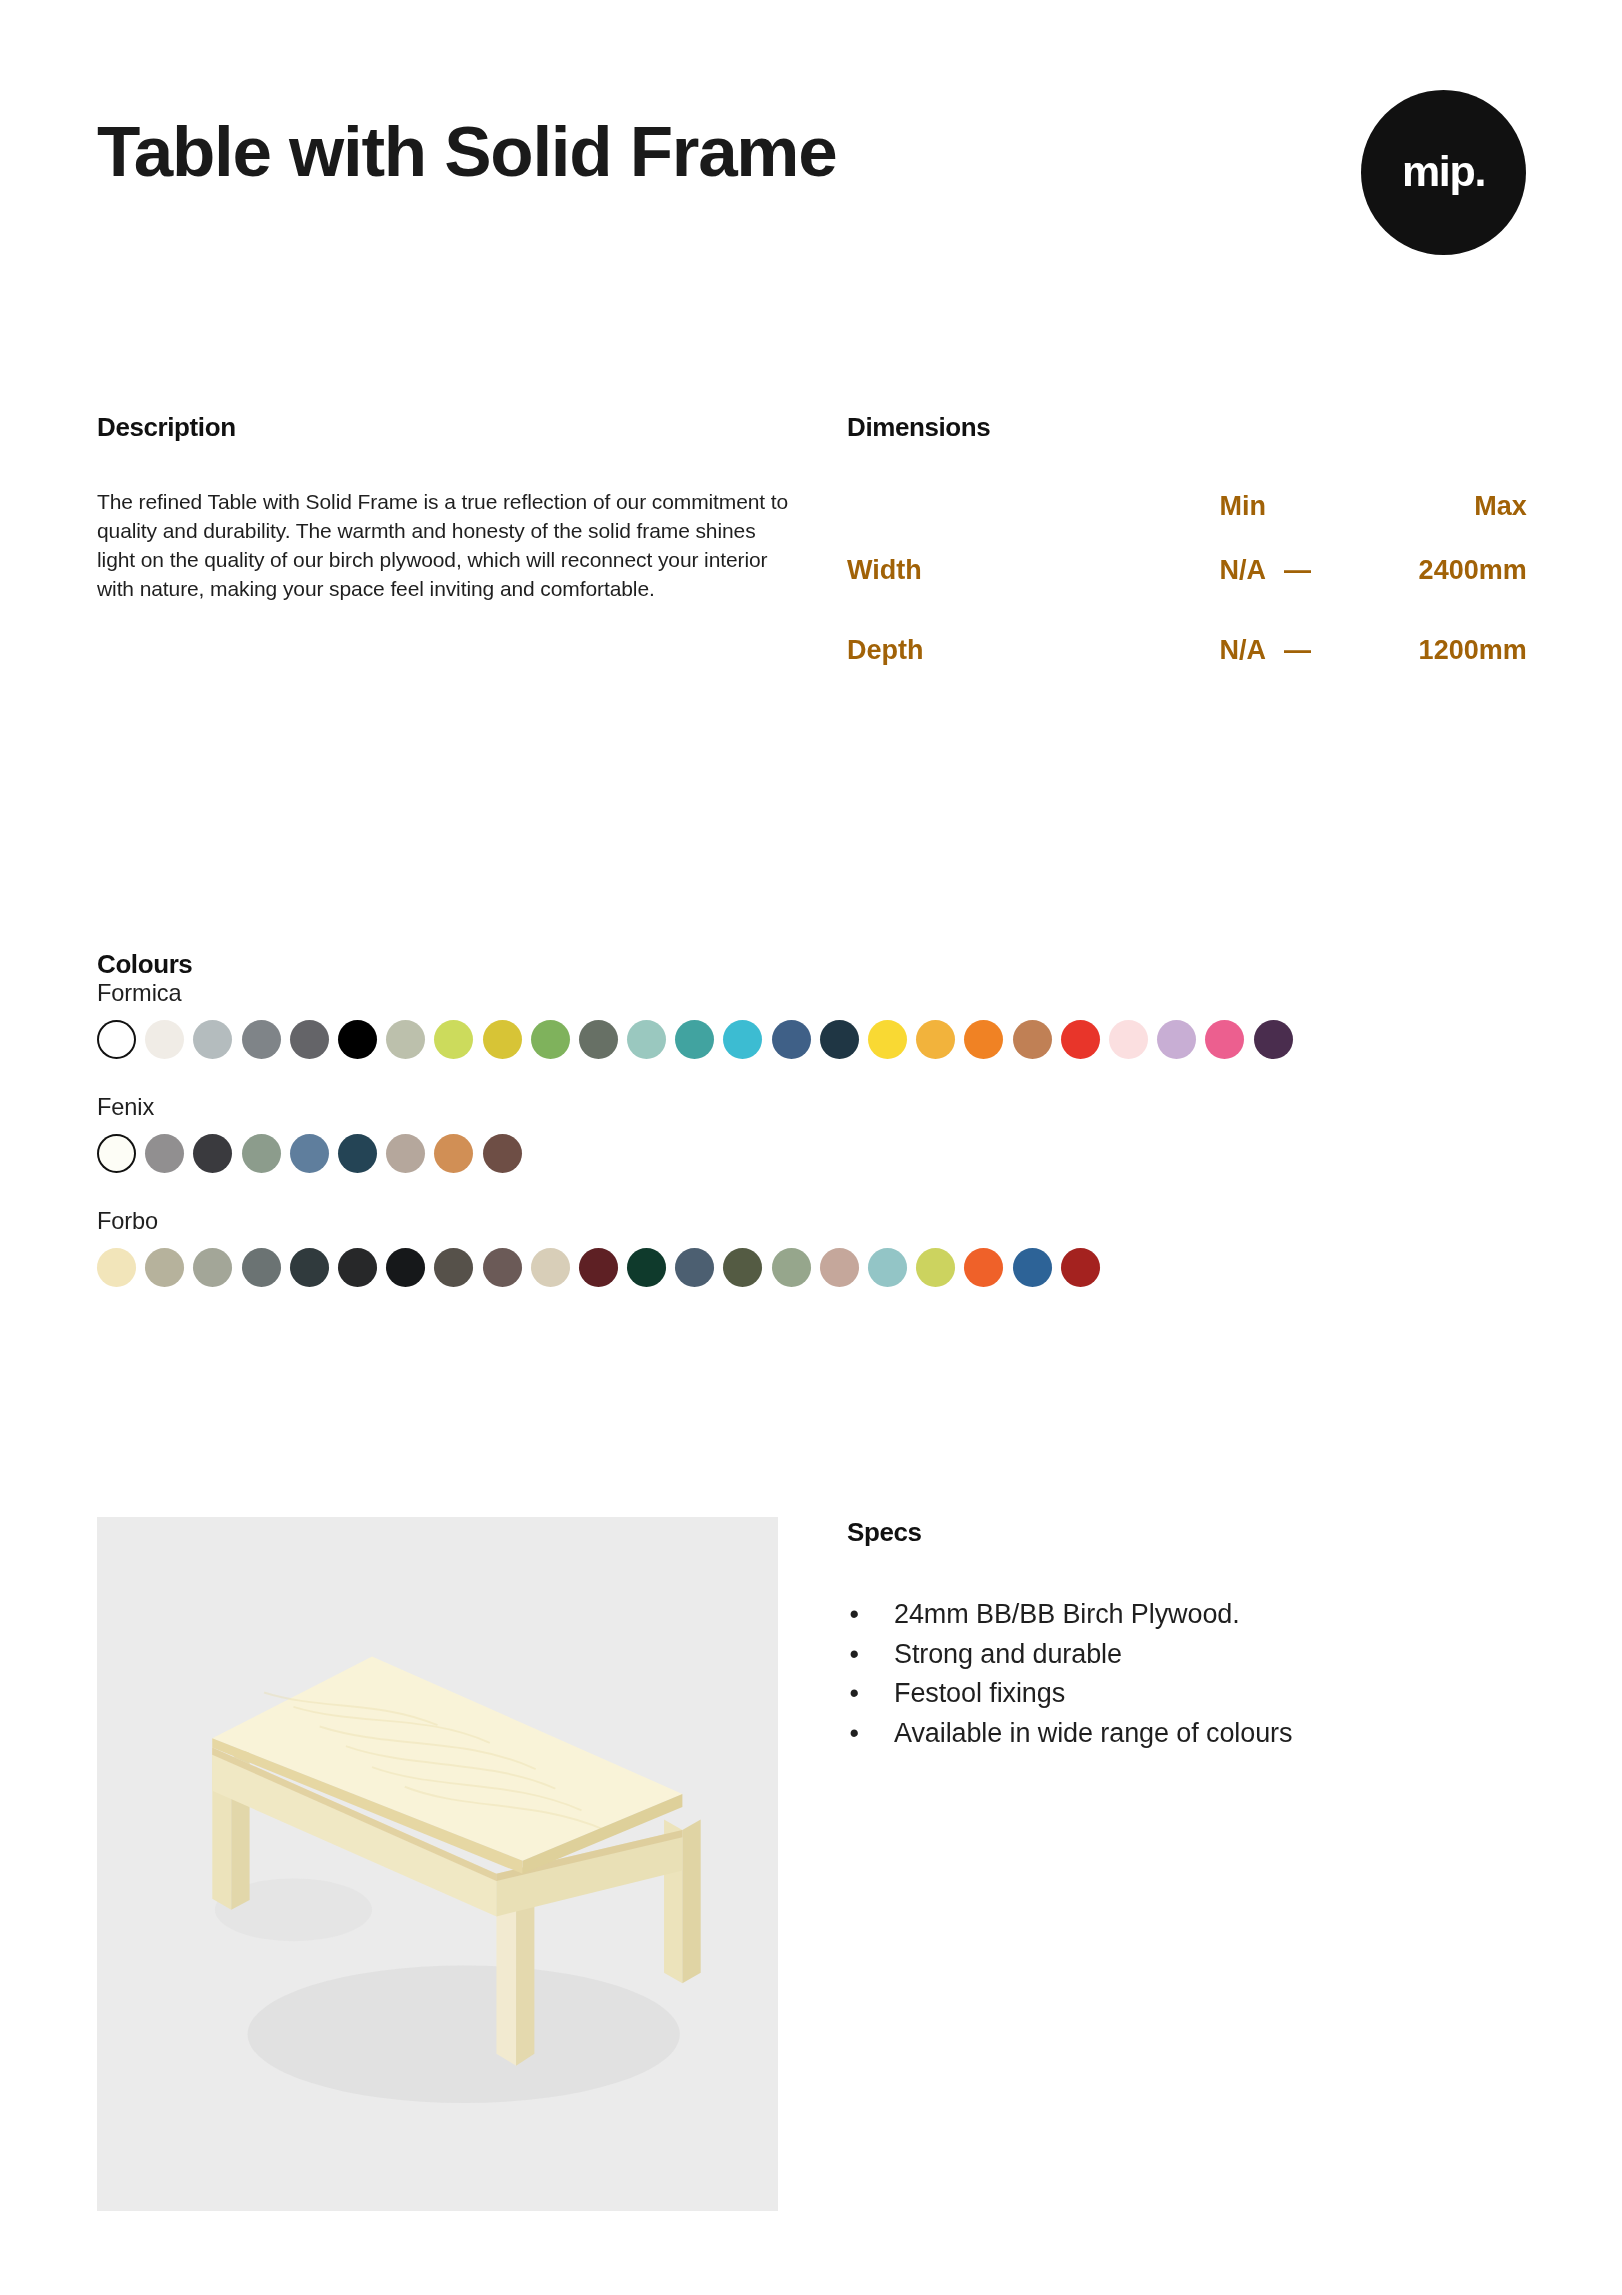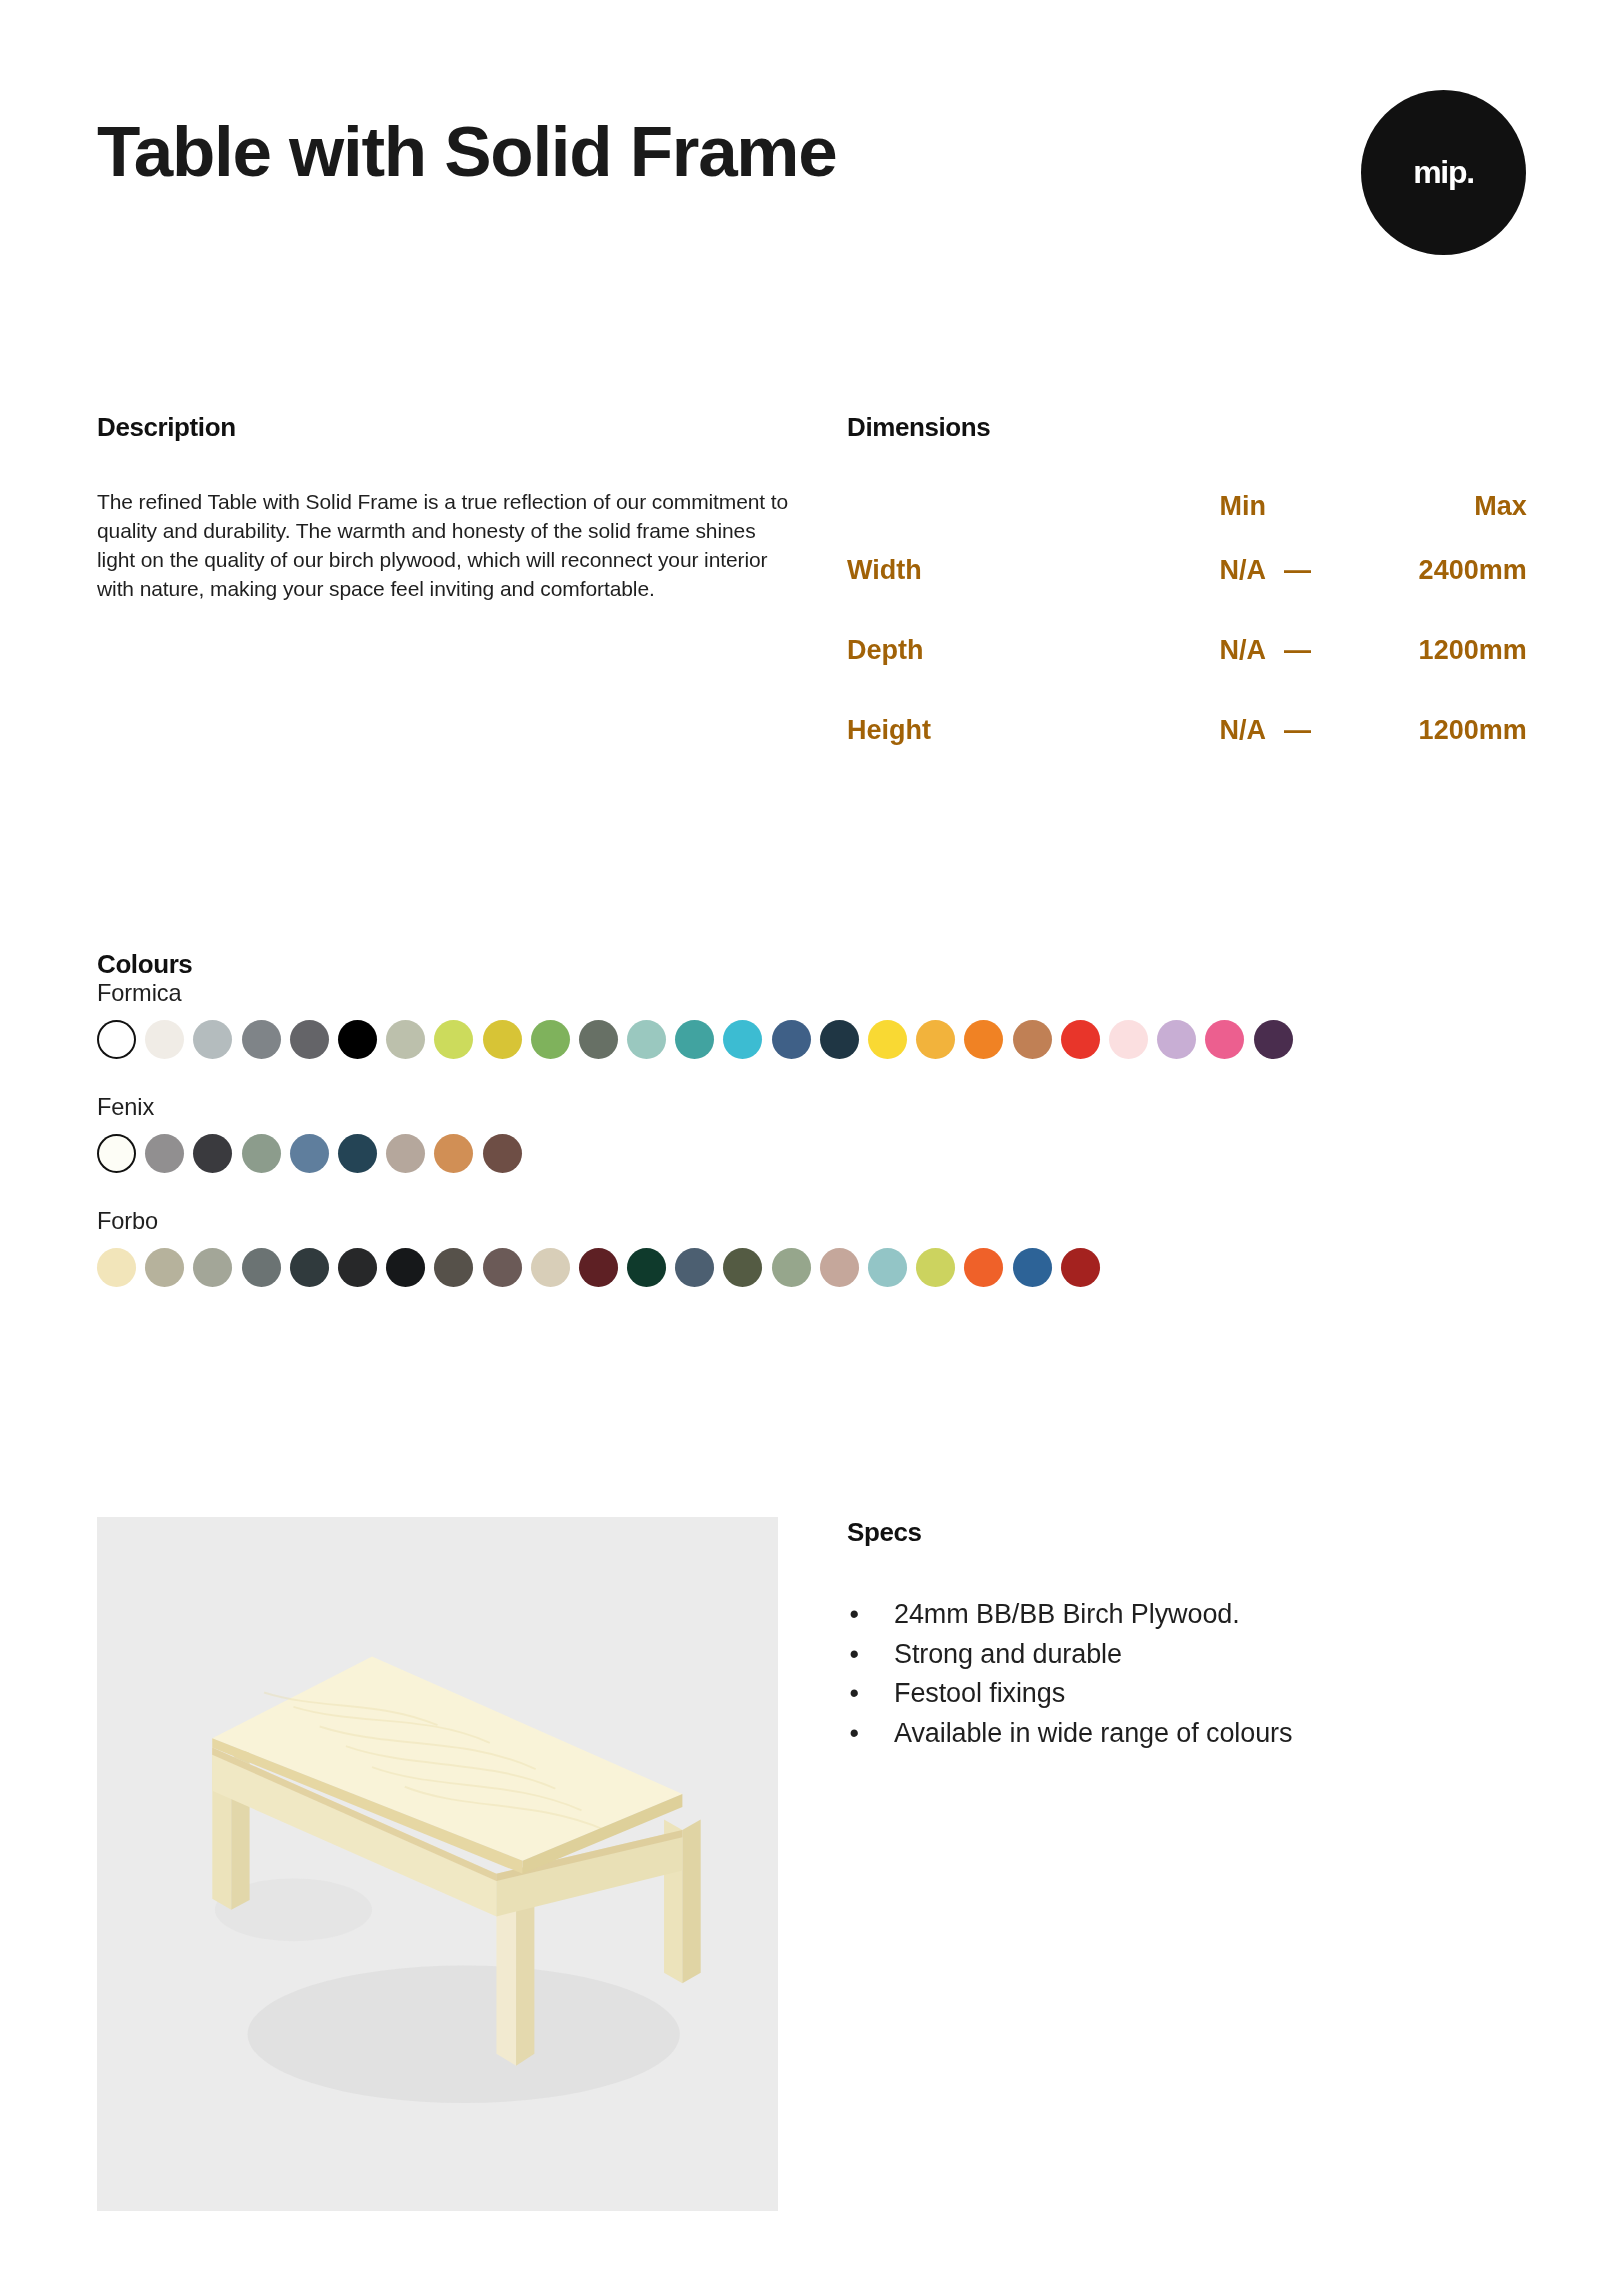--- a/index.html
+++ b/index.html
@@ -48,21 +48,21 @@
     width: 165px;
     height: 165px;
     border-radius: 50%;
     background: #111111;
     display: flex;
     align-items: center;
     justify-content: center;
   }
   .logo-text {
     color: #ffffff;
-    font-size: 32px;
+    font-size: 43px;
     font-weight: bold;
     letter-spacing: -1.3px;
     line-height: 1;
     transform: translateY(-1.3px);
   }
 
   
   .sec-h {
     font-size: 26px;
     font-weight: bold;
@@ -217,26 +217,20 @@
       </thead>
       <tbody id="dim-body">
           <tr>
             <td class="col-label">Width</td>
             <td class="col-min">N/A</td>
             <td class="col-dash dim-dash">—</td>
             <td class="col-max">2400mm</td>
           </tr>
           <tr>
             <td class="col-label">Depth</td>
-            <td class="col-min">N/A</td>
-            <td class="col-dash dim-dash">—</td>
-            <td class="col-max">1200mm</td>
-          </tr>
-          <tr>
-            <td class="col-label">Height</td>
             <td class="col-min">N/A</td>
             <td class="col-dash dim-dash">—</td>
             <td class="col-max">1200mm</td>
           </tr>
         </tbody>
     </table>
   </div>
 
   <div class="colours-block">
     <div class="sec-h colours-heading">Colours</div>

